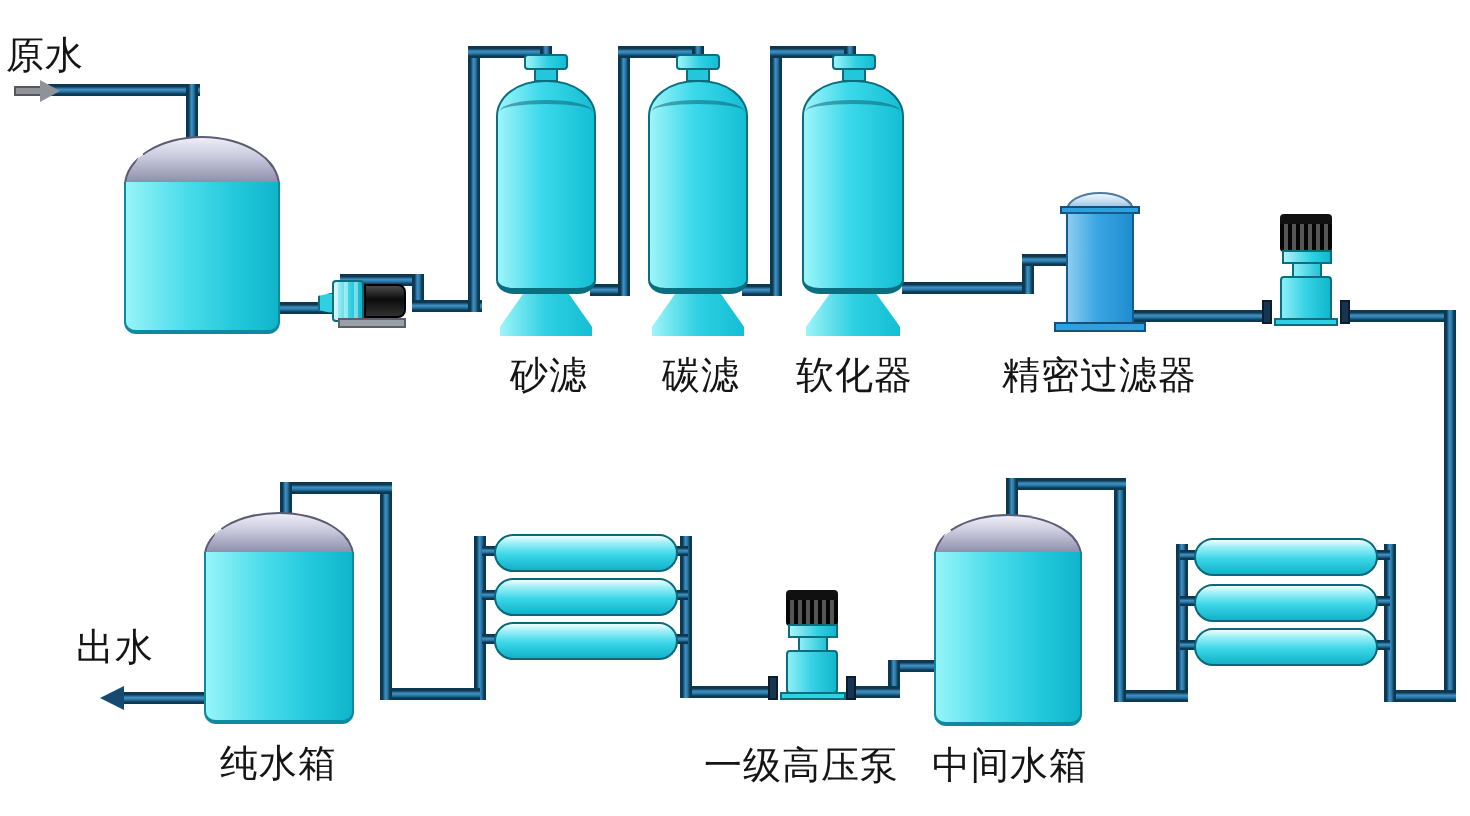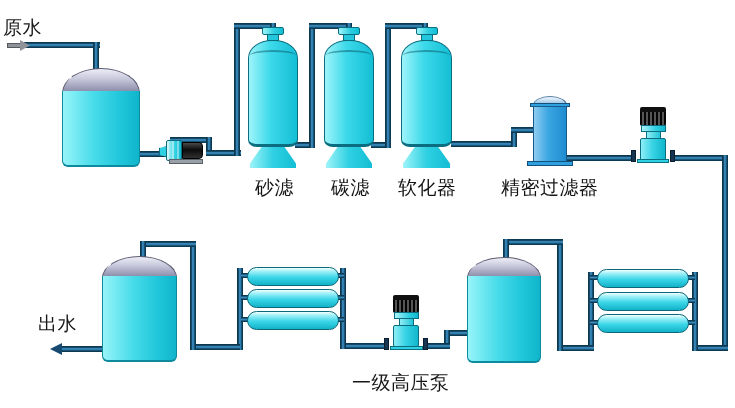--- a/index.html
+++ b/index.html
@@ -204,15 +204,17 @@
   <div class="ro-tube" style="left:597px;top:269px;width:92px"></div>
   <div class="ro-tube" style="left:597px;top:292px;width:92px"></div>
   <div class="ro-tube" style="left:597px;top:314px;width:92px"></div>
 
   <div class="label" style="left:3px;top:15px">原水</div>
   <div class="label" style="left:255px;top:175px">砂滤</div>
   <div class="label" style="left:331px;top:175px">碳滤</div>
   <div class="label" style="left:398px;top:175px">软化器</div>
   <div class="label" style="left:501px;top:175px">精密过滤器</div>
   <div class="label" style="left:38px;top:311px">出水</div>
+  <div class="label" style="left:110px;top:369px">纯水箱</div>
   <div class="label" style="left:352px;top:370px">一级高压泵</div>
+  <div class="label" style="left:466px;top:370px">中间水箱</div>
 
 </div>
 
 </body></html>

